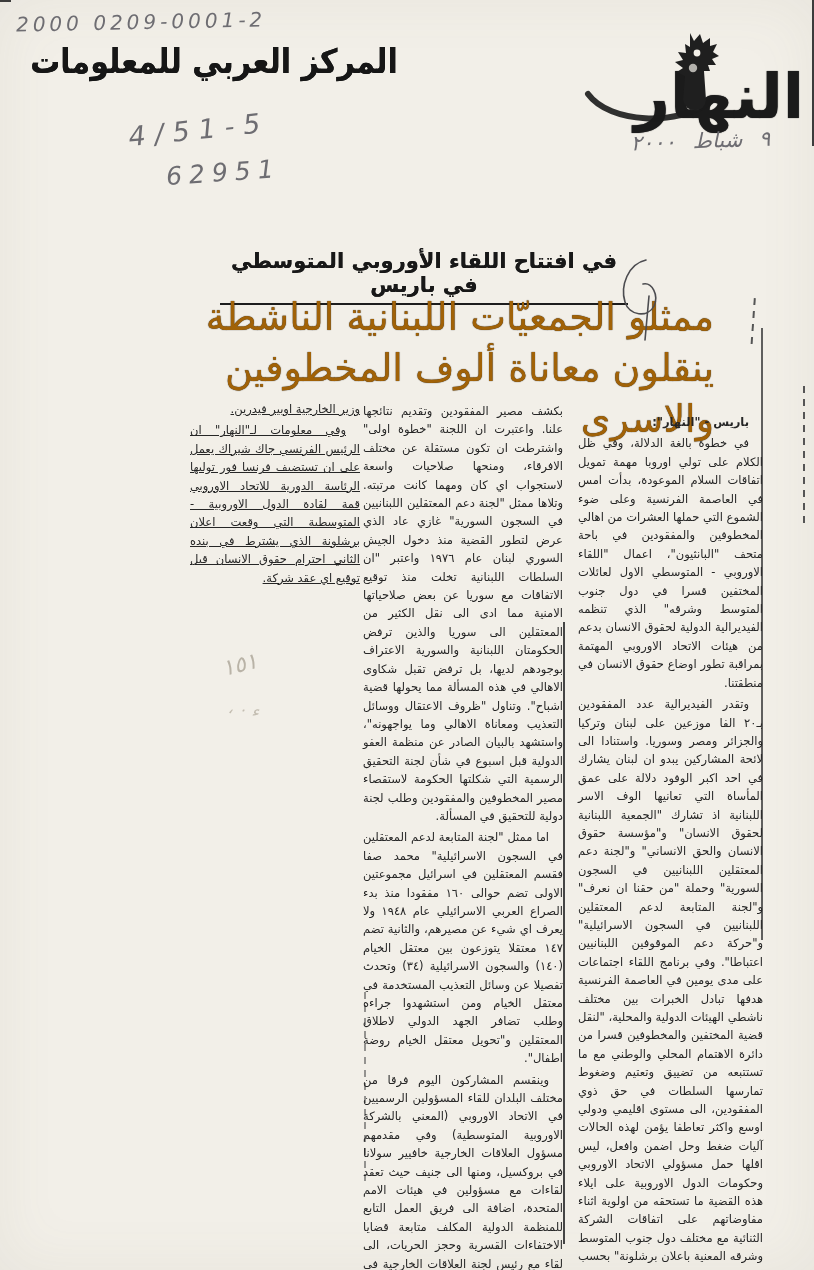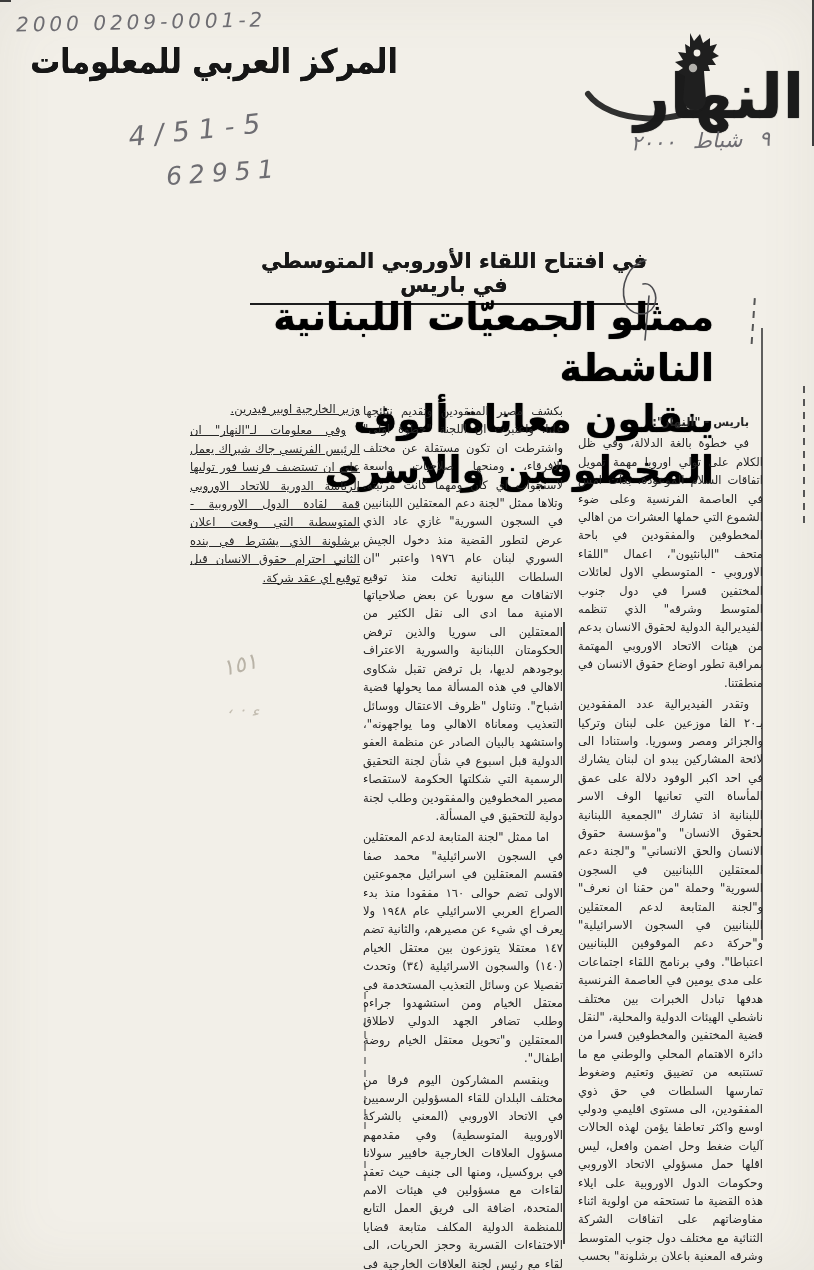--- a/index.html
+++ b/index.html
@@ -94,36 +94,36 @@
     position:absolute;
     left:78px;top:-6px;
     z-index:2;
   }
   .logo-swash{
     position:absolute;left:0;top:0;z-index:1;
   }
   
   .kicker{
     position:absolute;
-    right:156px;top:249px;width:408px;
+    right:186px;top:249px;width:408px;
     font-size:21px;
     font-weight:bold;
     color:#181818;
     text-align:center;
     padding-bottom:6px;
     border-bottom:2.5px solid #1d1d1d;
     text-shadow:0 0 0.5px #181818;
   }
   .headline{
     position:absolute;
     right:100px;top:292px;width:586px;
     margin:0;
     font-size:38px;
-    font-weight:bold;
-    color:#000000;
+    font-weight:normal;
+    color:#a16207;
     text-align:right;
     line-height:1.34;
     text-shadow:0 0 1px #0f0f0f;
   }
   .headline .hl-line{display:block;}
   
   .loop-mark{position:absolute;left:616px;top:256px;}
   
   .col{
     position:absolute;

